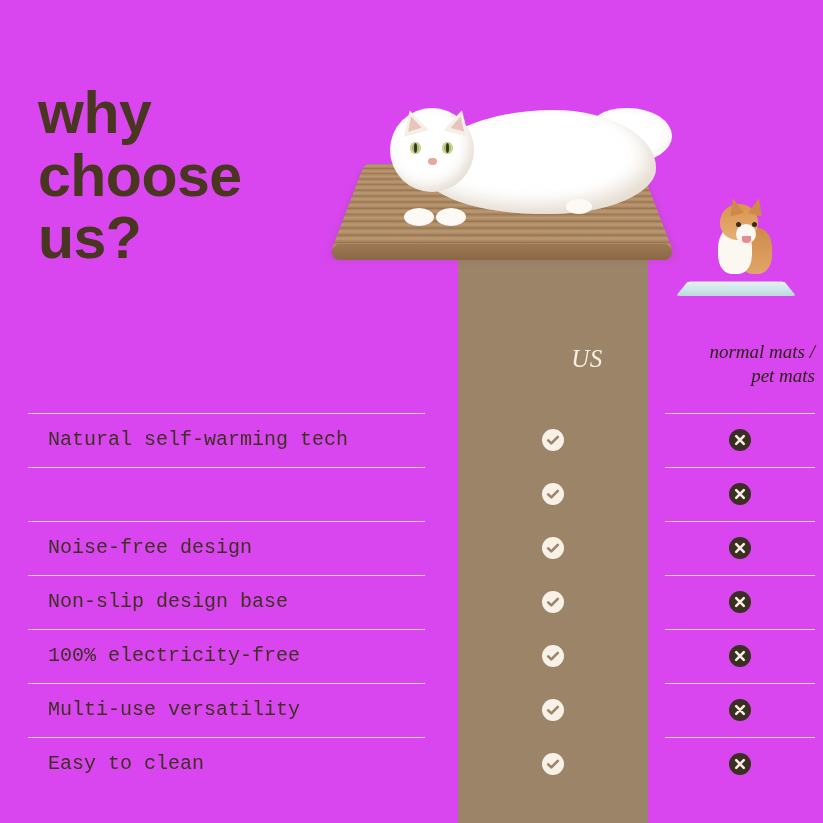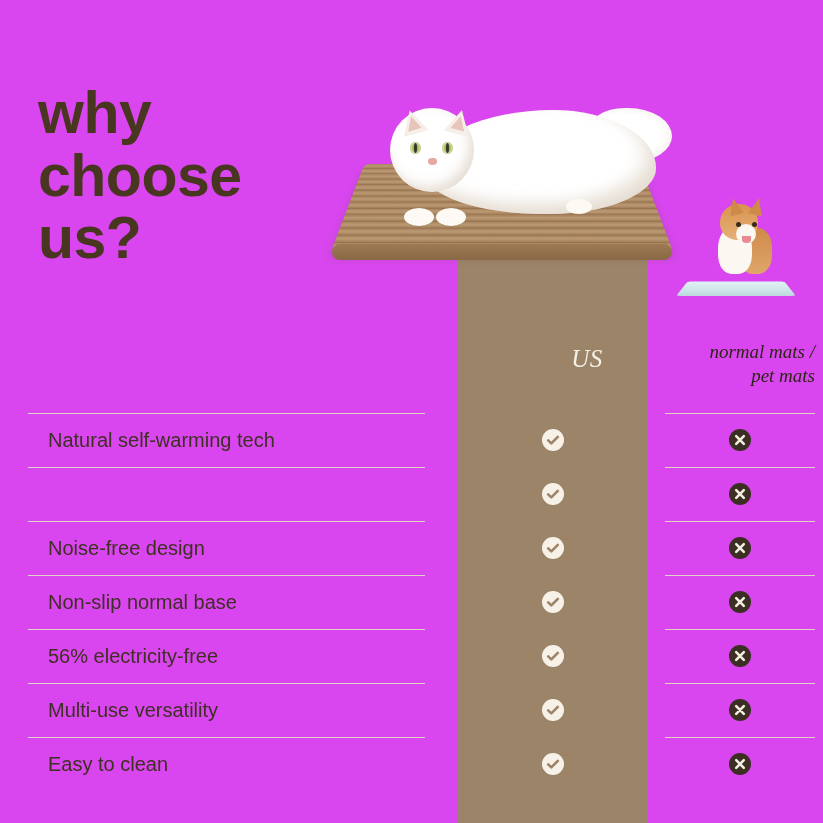--- a/index.html
+++ b/index.html
@@ -288,20 +288,21 @@
   
   .rows {
     position: absolute;
     left: 0;
     top: 413px;
     width: 823px;
   }
   .row {
     position: relative;
     height: 54px;
+    font-family: Liberation Mono, monospace;
   }
   .rule-left {
     position: absolute;
     left: 28px;
     top: 0;
     width: 397px;
     height: 1px;
     background: #ded5c6;
   }
   .rule-right {
@@ -437,36 +438,36 @@
         </div>
         <div class="mark cross">
           <svg width="22" height="22" viewBox="0 0 22 22">
             <path d="M7.2 7.2 L14.8 14.8 M14.8 7.2 L7.2 14.8" fill="none" stroke="#f2ece1" stroke-width="2.6" stroke-linecap="round"></path>
           </svg>
         </div>
       </div>
       <div class="row">
         <div class="rule-left"></div>
         <div class="rule-right"></div>
-        <div class="feature-label">Non-slip normal base</div>
-        <div class="mark check">
-          <svg width="22" height="22" viewBox="0 0 22 22">
-            <path d="M6.2 11.3 L9.3 14.4 L15.8 7.9" fill="none" stroke="#9c8468" stroke-width="2.6" stroke-linecap="round" stroke-linejoin="round"></path>
-          </svg>
-        </div>
-        <div class="mark cross">
-          <svg width="22" height="22" viewBox="0 0 22 22">
-            <path d="M7.2 7.2 L14.8 14.8 M14.8 7.2 L7.2 14.8" fill="none" stroke="#f2ece1" stroke-width="2.6" stroke-linecap="round"></path>
-          </svg>
-        </div>
-      </div>
-      <div class="row">
-        <div class="rule-left"></div>
-        <div class="rule-right"></div>
-        <div class="feature-label">56% electricity-free</div>
+        <div class="feature-label">Non-slip design base</div>
+        <div class="mark check">
+          <svg width="22" height="22" viewBox="0 0 22 22">
+            <path d="M6.2 11.3 L9.3 14.4 L15.8 7.9" fill="none" stroke="#9c8468" stroke-width="2.6" stroke-linecap="round" stroke-linejoin="round"></path>
+          </svg>
+        </div>
+        <div class="mark cross">
+          <svg width="22" height="22" viewBox="0 0 22 22">
+            <path d="M7.2 7.2 L14.8 14.8 M14.8 7.2 L7.2 14.8" fill="none" stroke="#f2ece1" stroke-width="2.6" stroke-linecap="round"></path>
+          </svg>
+        </div>
+      </div>
+      <div class="row">
+        <div class="rule-left"></div>
+        <div class="rule-right"></div>
+        <div class="feature-label">100% electricity-free</div>
         <div class="mark check">
           <svg width="22" height="22" viewBox="0 0 22 22">
             <path d="M6.2 11.3 L9.3 14.4 L15.8 7.9" fill="none" stroke="#9c8468" stroke-width="2.6" stroke-linecap="round" stroke-linejoin="round"></path>
           </svg>
         </div>
         <div class="mark cross">
           <svg width="22" height="22" viewBox="0 0 22 22">
             <path d="M7.2 7.2 L14.8 14.8 M14.8 7.2 L7.2 14.8" fill="none" stroke="#f2ece1" stroke-width="2.6" stroke-linecap="round"></path>
           </svg>
         </div>

